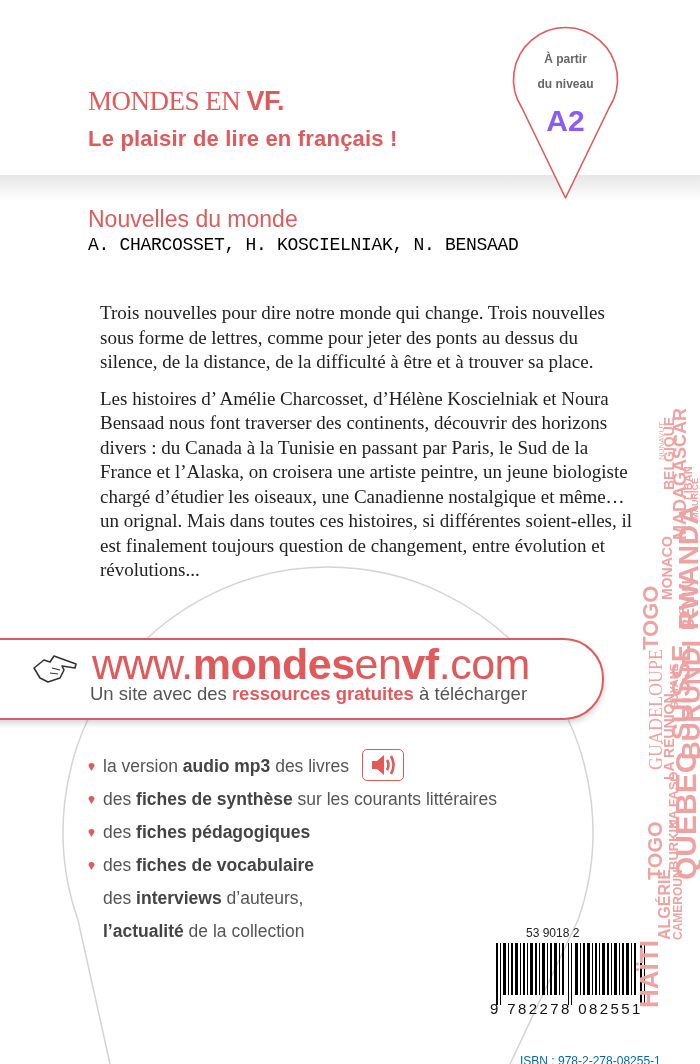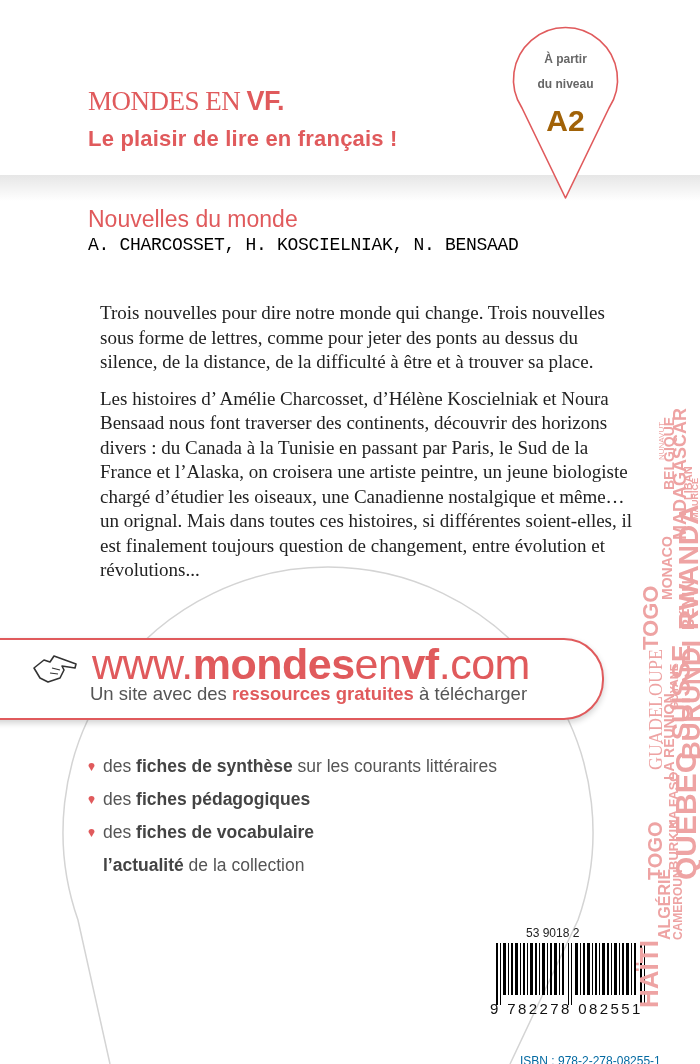--- a/index.html
+++ b/index.html
@@ -23,21 +23,21 @@
       position: absolute; left: 88px; top: 126px; color: #e05a5c;
       font-size: 22px; font-weight: bold; letter-spacing: 0.2px;
     }
     .pin { position: absolute; left: 508px; top: 20px; width: 115px; height: 180px; }
     .pin-text {
       position: absolute; left: 508px; width: 115px; text-align: center; color: #666;
       font-size: 12px; font-weight: bold;
     }
     .pin-level {
       position: absolute; left: 508px; top: 142px; width: 115px; text-align: center;
-      color: #a16207; font-size: 30px; font-weight: bold;
+      color: #8b5cf6; font-size: 30px; font-weight: bold;
     }
     .title {
       position: absolute; left: 88px; top: 206px; color: #e05a5c; font-size: 23px;
     }
     .authors {
       position: absolute; left: 88px; top: 235px; color: #000000; font-size: 18px;
       font-family: Liberation Mono, monospace; letter-spacing: -0.3px; text-align: center;
     }
     .synopsis {
       position: absolute; left: 88px; top: 289px; width: 560px; color: #222;
@@ -114,33 +114,49 @@
   <path d="M22 20 L30 22 M20 25 L28 26" stroke="#333" stroke-width="1.2" fill="none"></path>
 </svg>
 <div class="url"><span>www.</span><b>mondes</b><span>en</span><b>vf</b><span>.com</span></div>
 <div class="url-sub"><span>Un site avec des </span><span class="hl">ressources gratuites</span><span> à télécharger</span></div>
 
 <ul class="res-list">
   <li>
     <svg class="bullet" viewBox="0 0 7 9">
         <path d="M3.5 9 L0.5 4 A3 3 0 1 1 6.5 4 Z" fill="#e05a5c"></path>
       </svg>
+    <span>la version </span><b>audio mp3</b><span> des livres</span>
+    <span class="audio-btn">
+      <svg width="40" height="30" viewBox="0 0 40 30">
+        <path d="M9 11 H14 L21 5 V25 L14 19 H9 Z" fill="#e05a5c"></path>
+        <path d="M24 10 Q27 15 24 20" stroke="#e05a5c" stroke-width="2.6" fill="none"></path>
+        <path d="M28 6 Q33 15 28 24" stroke="#e05a5c" stroke-width="2.6" fill="none"></path>
+      </svg>
+    </span>
+  </li>
+  <li>
+    <svg class="bullet" viewBox="0 0 7 9">
+        <path d="M3.5 9 L0.5 4 A3 3 0 1 1 6.5 4 Z" fill="#e05a5c"></path>
+      </svg>
     <span>des </span><b>fiches de synthèse</b><span> sur les courants littéraires</span>
   </li>
   <li>
     <svg class="bullet" viewBox="0 0 7 9">
         <path d="M3.5 9 L0.5 4 A3 3 0 1 1 6.5 4 Z" fill="#e05a5c"></path>
       </svg>
     <span>des </span><b>fiches pédagogiques</b><span></span>
   </li>
   <li>
     <svg class="bullet" viewBox="0 0 7 9">
         <path d="M3.5 9 L0.5 4 A3 3 0 1 1 6.5 4 Z" fill="#e05a5c"></path>
       </svg>
     <span>des </span><b>fiches de vocabulaire</b><span></span>
+  </li>
+  <li>
+    <span>des </span><b>interviews</b><span> d’auteurs,</span>
   </li>
   <li>
     <span></span><b>l’actualité</b><span> de la collection</span>
   </li>
 </ul>
 
 <div class="barcode-num">53 9018 2</div>
 <svg class="barcode" viewBox="0 0 150 62" preserveAspectRatio="none">
   <g fill="#000">
     <rect x="0" y="0" width="2" height="62"></rect>

